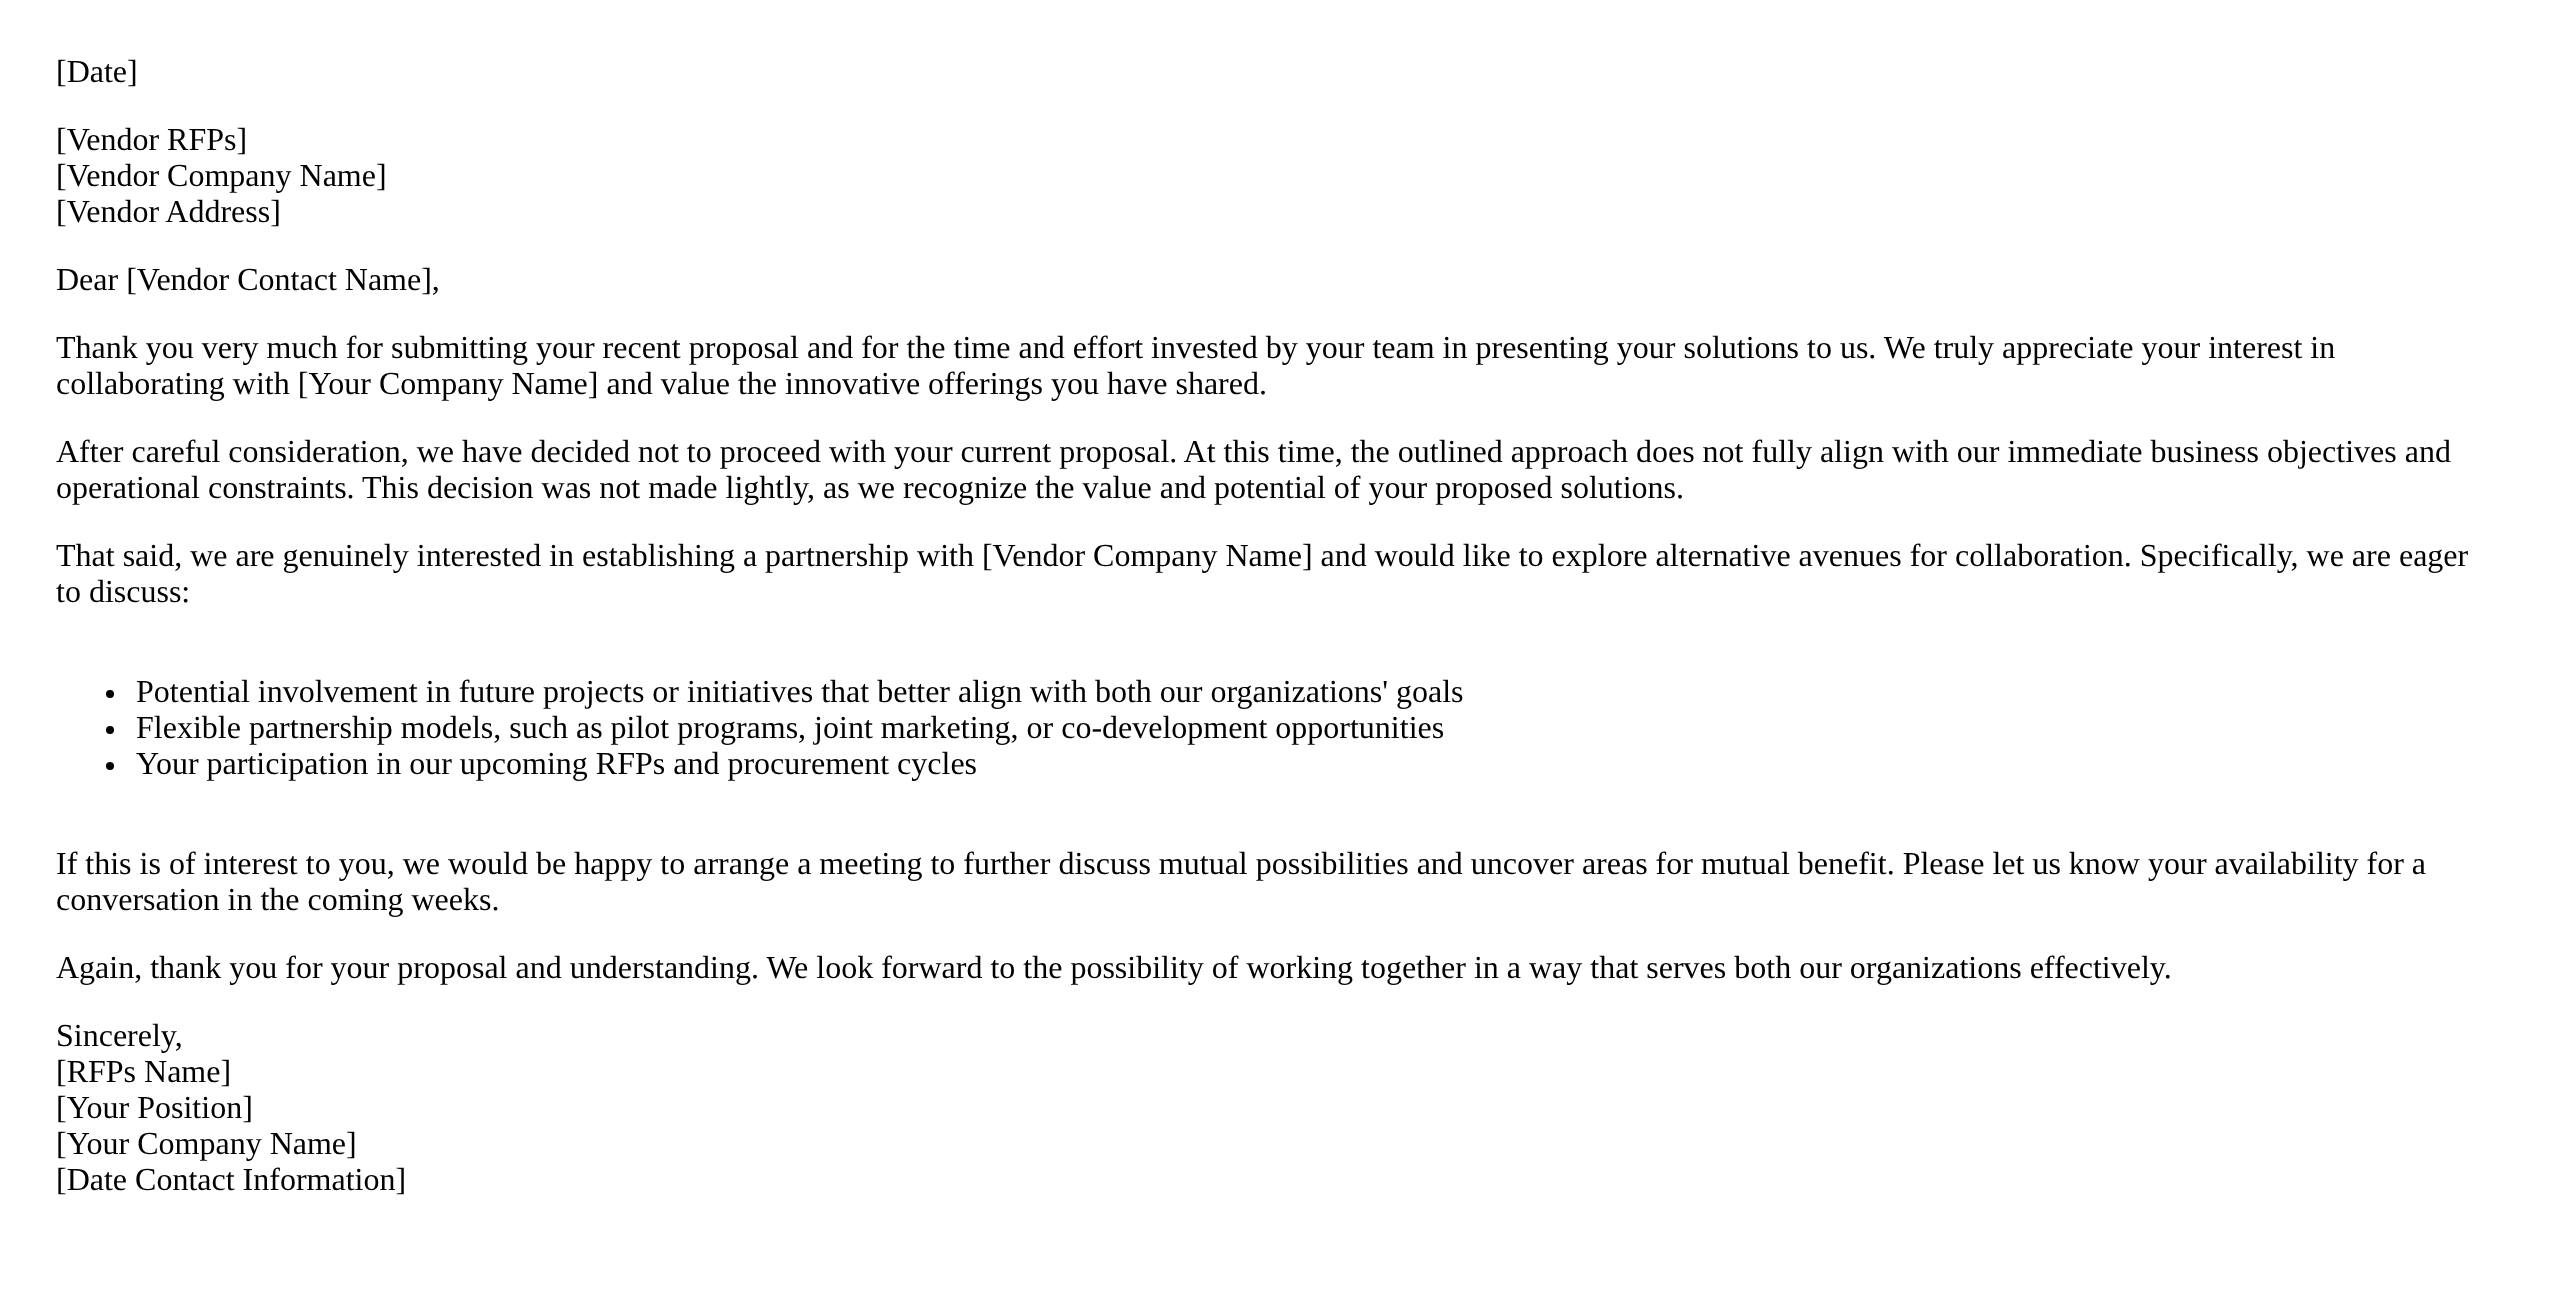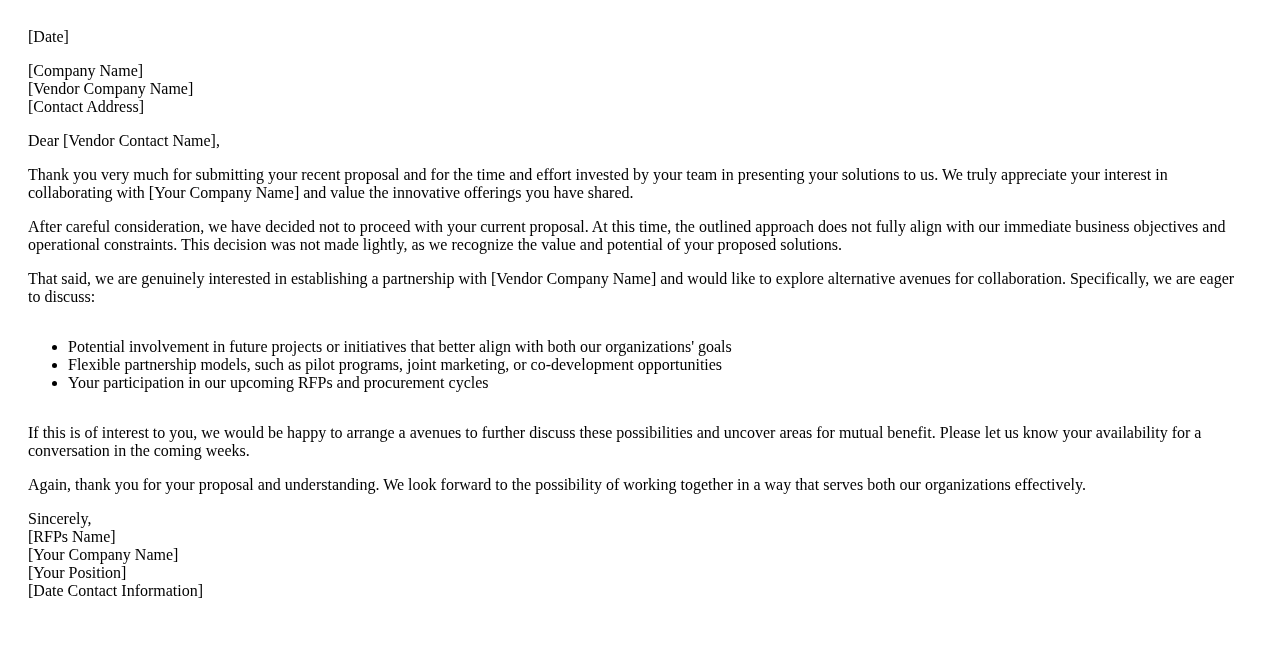--- a/index.html
+++ b/index.html
@@ -34,44 +34,44 @@
   }
 </style>
 </head>
 <body>
 
 <div class="page">
 
   <div class="para">[Date]</div>
 
   <div class="para">
-    <div>[Company Name]</div>
+    <div>[Vendor RFPs]</div>
     <div>[Vendor Company Name]</div>
-    <div>[Contact Address]</div>
+    <div>[Vendor Address]</div>
   </div>
 
   <div class="para">Dear [Vendor Contact Name],</div>
 
   <div class="para">Thank you very much for submitting your recent proposal and for the time and effort invested by your team in presenting your solutions to us. We truly appreciate your interest in collaborating with [Your Company Name] and value the innovative offerings you have shared.</div>
 
   <div class="para">After careful consideration, we have decided not to proceed with your current proposal. At this time, the outlined approach does not fully align with our immediate business objectives and operational constraints. This decision was not made lightly, as we recognize the value and potential of your proposed solutions.</div>
 
   <div class="para">That said, we are genuinely interested in establishing a partnership with [Vendor Company Name] and would like to explore alternative avenues for collaboration. Specifically, we are eager to discuss:</div>
 
   <ul class="bullets">
     <li>Potential involvement in future projects or initiatives that better align with both our organizations' goals</li>
     <li>Flexible partnership models, such as pilot programs, joint marketing, or co-development opportunities</li>
     <li>Your participation in our upcoming RFPs and procurement cycles</li>
   </ul>
 
-  <div class="para">If this is of interest to you, we would be happy to arrange a avenues to further discuss these possibilities and uncover areas for mutual benefit. Please let us know your availability for a conversation in the coming weeks.</div>
+  <div class="para">If this is of interest to you, we would be happy to arrange a meeting to further discuss mutual possibilities and uncover areas for mutual benefit. Please let us know your availability for a conversation in the coming weeks.</div>
 
   <div class="para">Again, thank you for your proposal and understanding. We look forward to the possibility of working together in a way that serves both our organizations effectively.</div>
 
   <div class="para">
     <div>Sincerely,</div>
     <div>[RFPs Name]</div>
+    <div>[Your Position]</div>
     <div>[Your Company Name]</div>
-    <div>[Your Position]</div>
     <div>[Date Contact Information]</div>
   </div>
 
 </div>
 
 </body></html>

